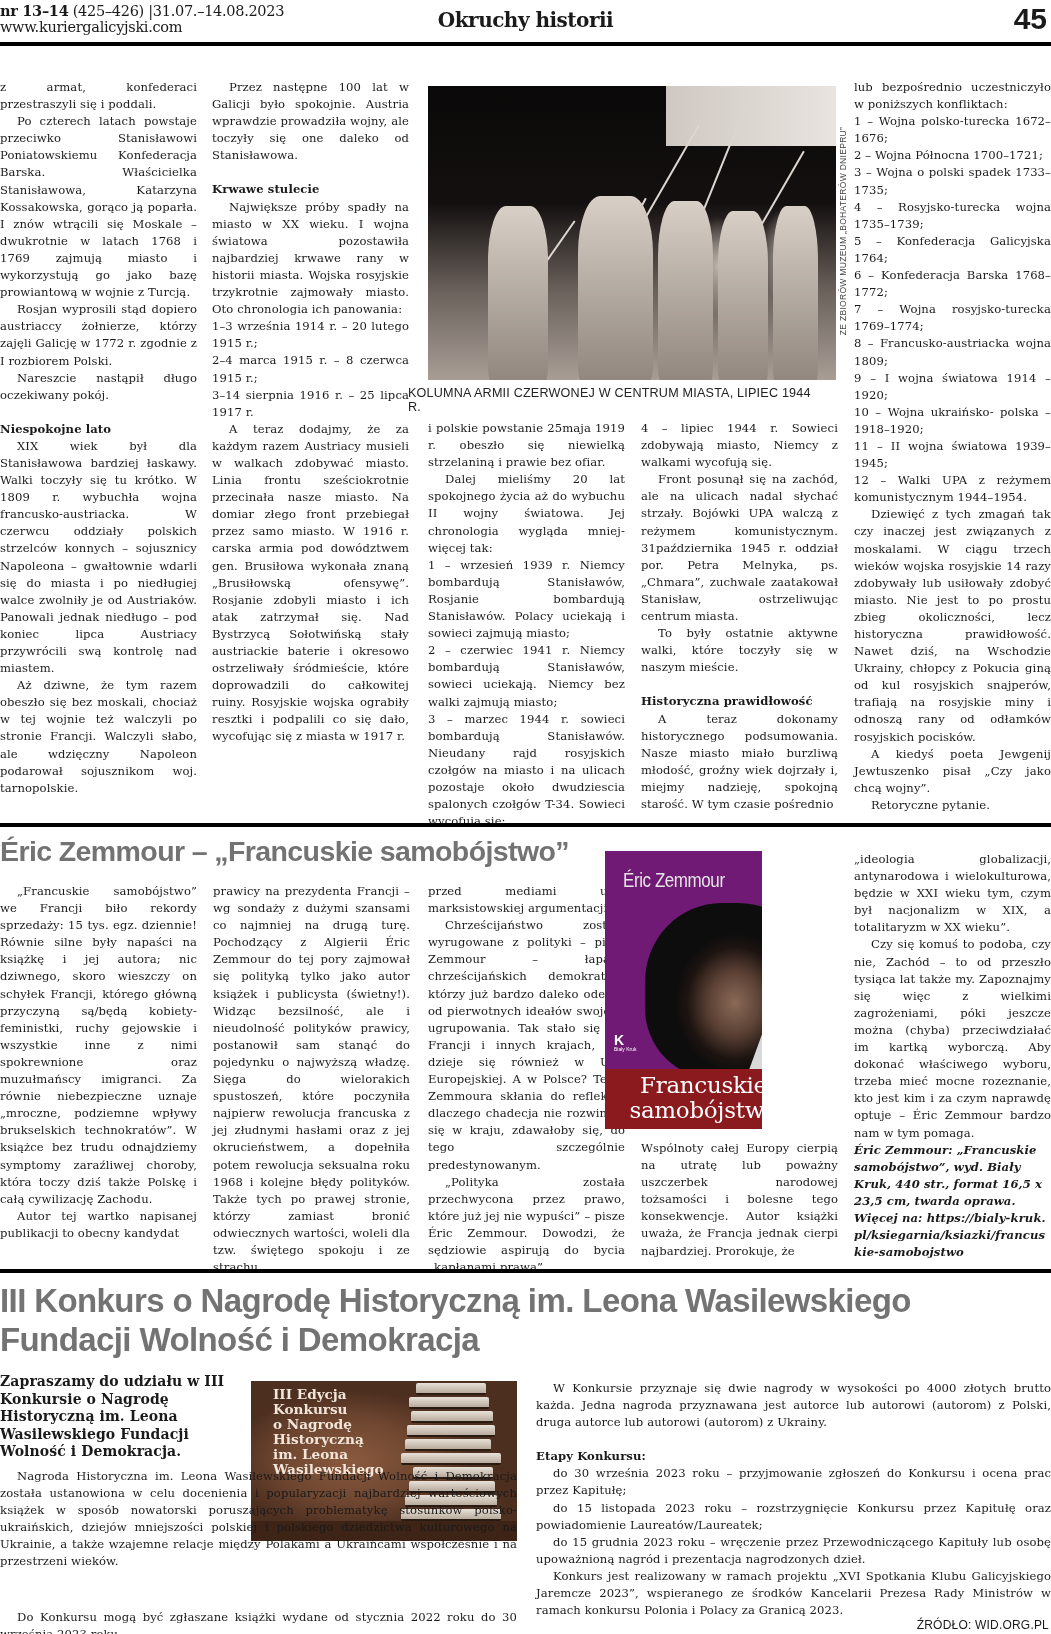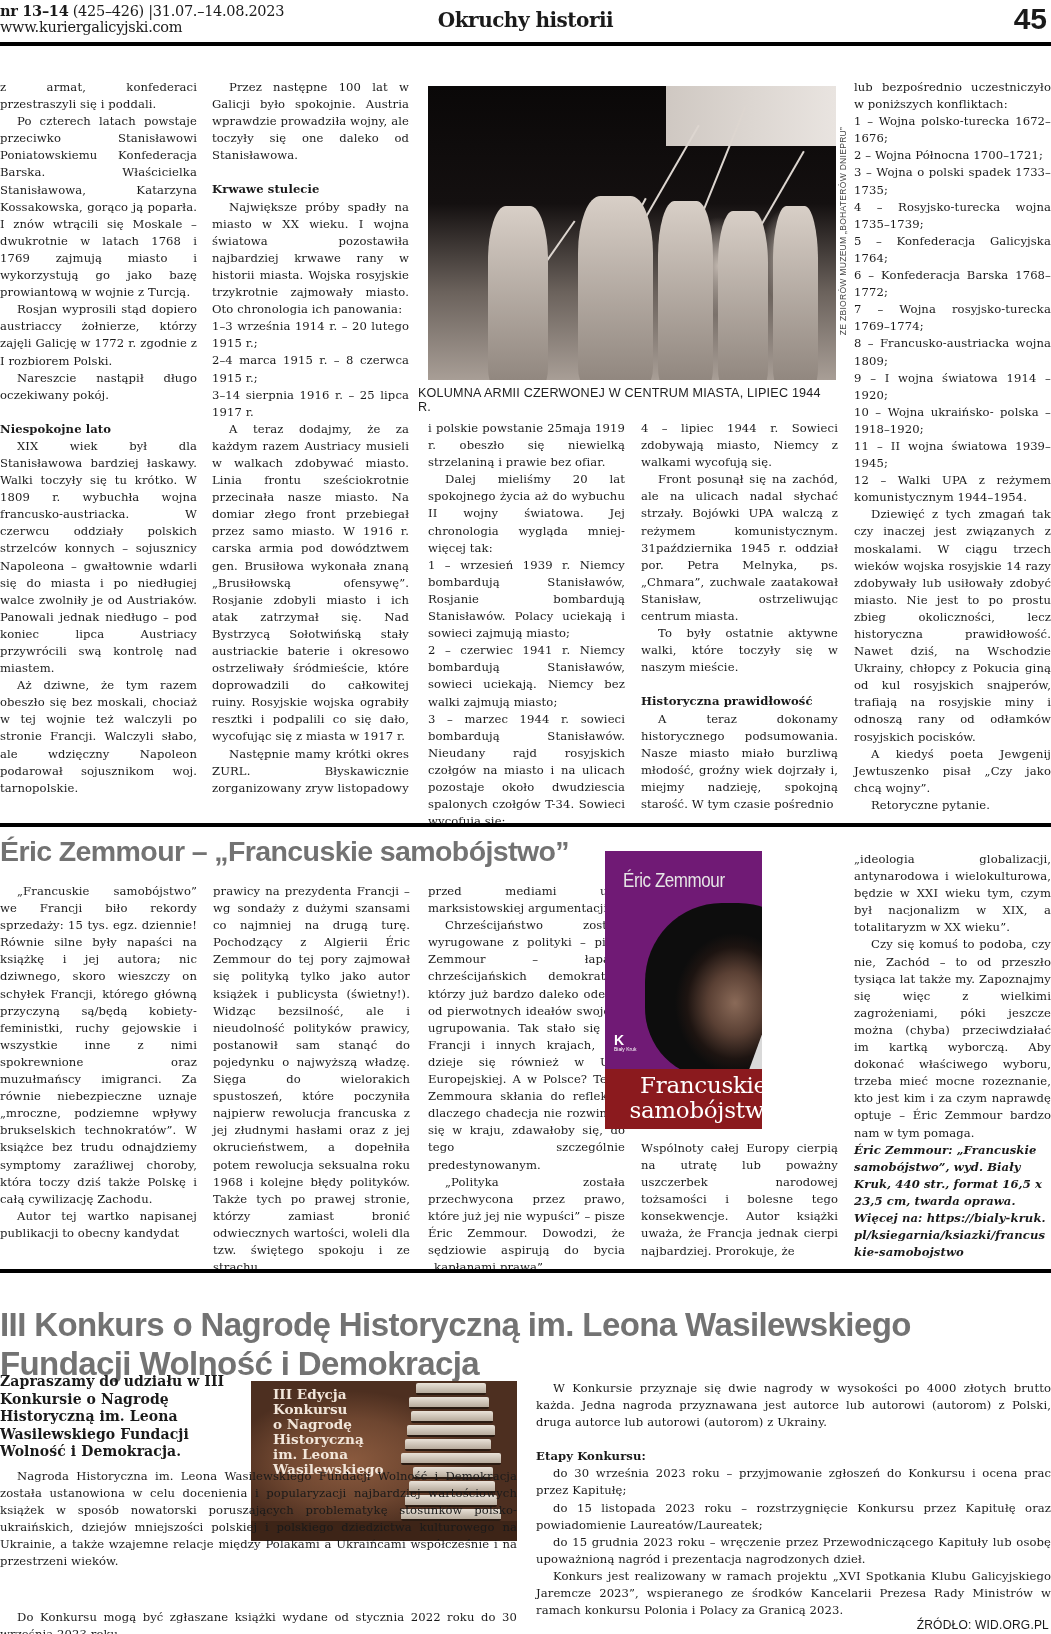--- a/index.html
+++ b/index.html
@@ -25,21 +25,21 @@
         radial-gradient(ellipse 50px 80px at 190px 190px, #c9bfb6 0%, transparent 70%),
         radial-gradient(ellipse 40px 70px at 290px 180px, #bfb5ad 0%, transparent 70%),
         radial-gradient(ellipse 40px 70px at 360px 170px, #c2b8b0 0%, transparent 70%),
         linear-gradient(180deg, #0a0808 0%, #141010 40%, #6b625c 70%, #a89e96 100%);
     }
     .photo1 .sky { position: absolute; right: 0; top: 0; width: 170px; height: 60px; background: linear-gradient(90deg, #cfc8c2, #e9e4e0); }
     .photo1 .rifle { position: absolute; width: 2px; background: #ddd6d0; transform-origin: bottom left; }
     .photo1 .soldier { position: absolute; background: linear-gradient(180deg, #d8cfc7, #8f857d); border-radius: 30% 30% 10% 10%; }
     .photo-credit { position: absolute; left: 836px; top: 86px; width: 12px; height: 294px; }
     .photo-credit span { position: absolute; left: -138px; top: 140px; width: 290px; transform: rotate(-90deg); font-family: "Liberation Sans", sans-serif; font-size: 8.5px; color: #444; letter-spacing: 0.3px; text-align: center; }
-    .caption1 { position: absolute; left: 418px; top: 386px; width: 410px; font-family: "Liberation Sans", sans-serif; font-size: 12.6px; color: #222; letter-spacing: 0.2px; }
+    .caption1 { position: absolute; left: 408px; top: 386px; width: 410px; font-family: "Liberation Sans", sans-serif; font-size: 12.6px; color: #222; letter-spacing: 0.2px; }
 
     .rule { position: absolute; left: 0; width: 1051px; height: 4px; background: #000; }
     .headline { position: absolute; font-family: "Liberation Sans", sans-serif; font-weight: bold; color: #737373; letter-spacing: -0.6px; }
 
     .bookcover { position: absolute; left: 605px; top: 851px; width: 157px; height: 278px; background: #701a75; overflow: hidden; }
     .bc-author { position: absolute; left: 18px; top: 18px; font-family: "Liberation Sans", sans-serif; font-size: 20px; color: #e6e6e6; letter-spacing: -0.5px; transform: scaleX(0.85); transform-origin: left; }
     .bc-face { position: absolute; left: 40px; top: 52px; width: 170px; height: 175px; border-radius: 45% 45% 40% 40%;
       background: radial-gradient(ellipse 60px 70px at 90px 100px, #8a6a58 0%, #5a4034 45%, #1d1411 80%, #0d0d0d 100%); }
     .bc-collar { position: absolute; left: 150px; top: 175px; width: 60px; height: 55px; background: #d9d9d9; transform: skewX(-20deg); }
     .bc-logo { position: absolute; left: 9px; top: 183px; font-family: "Liberation Sans", sans-serif; color: #fff; font-weight: bold; font-size: 14px; line-height: 12px; }
@@ -80,21 +80,20 @@
   </div>
 
   <div class="col" style="left:212px;top:79px;width:197px;">
     <p>Przez następne 100 lat w Galicji było spokojnie. Austria wprawdzie prowadziła wojny, ale toczyły się one daleko od Stanisławowa.</p>
     <h4>Krwawe stulecie</h4>
     <p>Największe próby spadły na miasto w XX wieku. I wojna światowa pozostawiła najbardziej krwawe rany w historii miasta. Wojska rosyjskie trzykrotnie zajmowały miasto. Oto chronologia ich panowania:</p>
     <p class="ni">1–3 września 1914 r. – 20 lutego 1915 r.;</p>
     <p class="ni">2–4 marca 1915 r. – 8 czerwca 1915 r.;</p>
     <p class="ni">3–14 sierpnia 1916 r. – 25 lipca 1917 r.</p>
     <p>A teraz dodajmy, że za każdym razem Austriacy musieli w walkach zdobywać miasto. Linia frontu sześciokrotnie przecinała nasze miasto. Na domiar złego front przebiegał przez samo miasto. W 1916 r. carska armia pod dowództwem gen. Brusiłowa wykonała znaną „Brusiłowską ofensywę”. Rosjanie zdobyli miasto i ich atak zatrzymał się. Nad Bystrzycą Sołotwińską stały austriackie baterie i okresowo ostrzeliwały śródmieście, które doprowadzili do całkowitej ruiny. Rosyjskie wojska ograbiły resztki i podpalili co się dało, wycofując się z miasta w 1917 r.</p>
-    <p>Następnie mamy krótki okres ZURL. Błyskawicznie zorganizowany zryw listopadowy</p>
   </div>
 
   <div class="photo1">
     <div class="sky"></div>
     <div class="rifle" style="left:100px;top:120px;height:80px;transform:rotate(35deg);"></div>
     <div class="rifle" style="left:170px;top:100px;height:100px;transform:rotate(28deg);"></div>
     <div class="rifle" style="left:200px;top:20px;height:140px;transform:rotate(30deg);"></div>
     <div class="rifle" style="left:260px;top:10px;height:150px;transform:rotate(22deg);"></div>
     <div class="rifle" style="left:320px;top:50px;height:110px;transform:rotate(30deg);"></div>
     <div class="soldier" style="left:60px;top:120px;width:60px;height:180px;"></div>
@@ -181,21 +180,21 @@
     <p class="ni">„ideologia globalizacji, antynarodowa i wielokulturowa, będzie w XXI wieku tym, czym był nacjonalizm w XIX, a totalitaryzm w XX wieku”.</p>
     <p>Czy się komuś to podoba, czy nie, Zachód – to od przeszło tysiąca lat także my. Zapoznajmy się więc z wielkimi zagrożeniami, póki jeszcze można (chyba) przeciwdziałać im kartką wyborczą. Aby dokonać właściwego wyboru, trzeba mieć mocne rozeznanie, kto jest kim i za czym naprawdę optuje – Éric Zemmour bardzo nam w tym pomaga.</p>
     <p class="booklink">Éric Zemmour: „Francuskie samobójstwo”, wyd. Biały Kruk, 440 str., format 16,5 x 23,5 cm, twarda oprawa.</p>
     <p class="booklink"><span>Więcej na: </span><span style="word-break:break-all;">https://bialy-kruk.pl/ksiegarnia/ksiazki/francuskie-samobojstwo</span></p>
   </div>
 </section>
 
 <div class="rule" style="top:1269px;"></div>
 
 <section>
-  <h2 class="headline" style="left:0;top:1281px;font-size:33px;line-height:39px;margin-top:24px;">
+  <h2 class="headline" style="left:0;top:1281px;font-size:33px;line-height:39px;">
     <div>III Konkurs o Nagrodę Historyczną im. Leona Wasilewskiego</div>
     <div>Fundacji Wolność i Demokracja</div>
   </h2>
 
   <div class="col" style="left:0;top:1373px;width:240px;font-weight:bold;font-size:14px;line-height:17.5px;text-align:left;">
     <p class="ni">Zapraszamy do udziału w III Konkursie o Nagrodę Historyczną im. Leona Wasilewskiego Fundacji Wolność i Demokracja.</p>
   </div>
 
   <div class="konkurs-img">
     <div class="ki-floor"></div>

